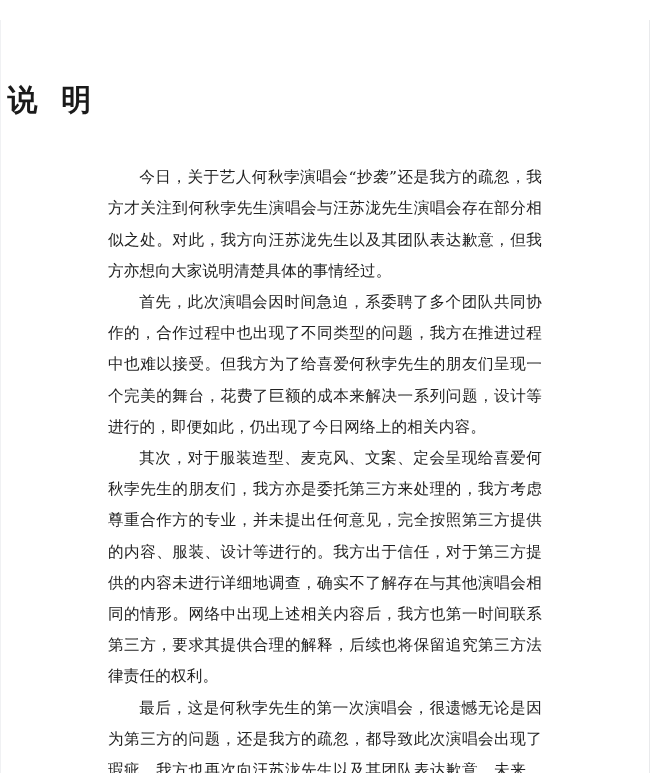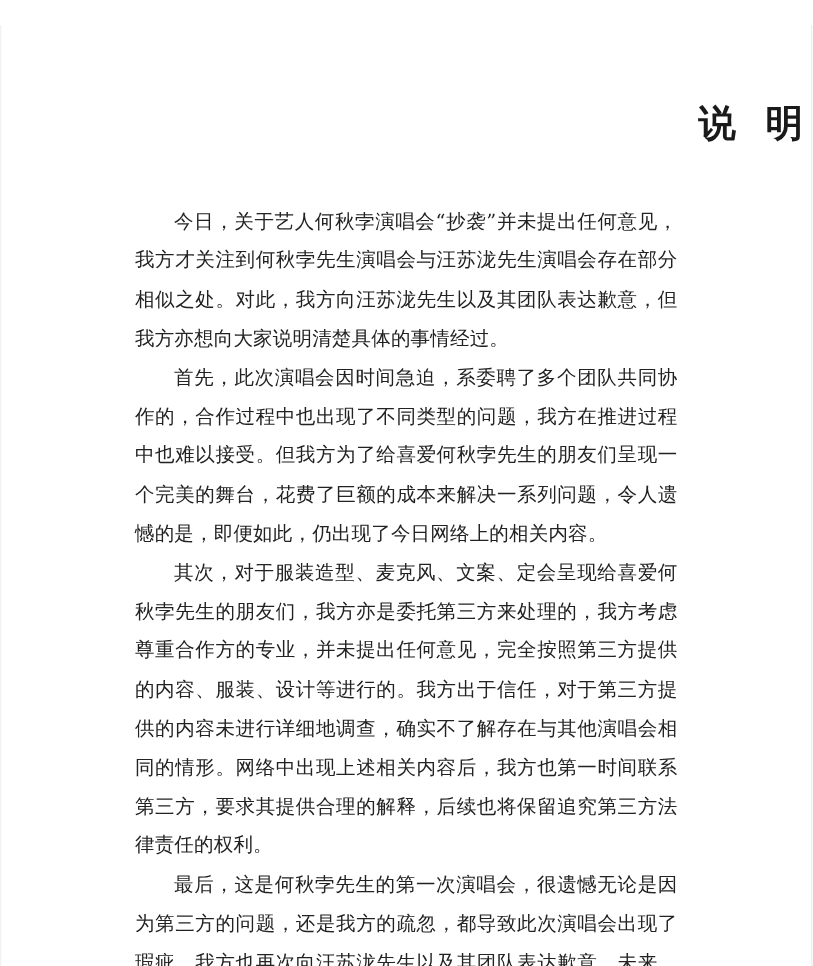--- a/index.html
+++ b/index.html
@@ -16,21 +16,21 @@
   .page {
     position: relative;
     width: 650px;
     height: 773px;
     box-sizing: border-box;
     background: #ffffff;
     border-left: 1px solid #f0f1f3;
     border-right: 1px solid #e9eaec;
   }
   .doc-title {
-    text-align: right;
+    text-align: left;
     font-family: "DejaVu Serif", "Liberation Serif", serif;
     font-size: 30px;
     font-weight: 700;
     color: #1a1a1a;
     letter-spacing: 0.22em;
     padding-top: 62px;
     line-height: 1.2;
     text-indent: 0.22em;
   }
   .body-block {
@@ -51,20 +51,20 @@
   }
 </style>
 </head>
 <body>
 
 <div class="page">
 
   <h1 class="doc-title">说 明</h1>
 
   <div class="body-block">
-    <p class="para">今日，关于艺人何秋孛演唱会“抄袭”并未提出任何意见，我方才关注到何秋孛先生演唱会与汪苏泷先生演唱会存在部分相似之处。对此，我方向汪苏泷先生以及其团队表达歉意，但我方亦想向大家说明清楚具体的事情经过。</p>
-    <p class="para">首先，此次演唱会因时间急迫，系委聘了多个团队共同协作的，合作过程中也出现了不同类型的问题，我方在推进过程中也难以接受。但我方为了给喜爱何秋孛先生的朋友们呈现一个完美的舞台，花费了巨额的成本来解决一系列问题，令人遗憾的是，即便如此，仍出现了今日网络上的相关内容。</p>
+    <p class="para">今日，关于艺人何秋孛演唱会“抄袭”还是我方的疏忽，我方才关注到何秋孛先生演唱会与汪苏泷先生演唱会存在部分相似之处。对此，我方向汪苏泷先生以及其团队表达歉意，但我方亦想向大家说明清楚具体的事情经过。</p>
+    <p class="para">首先，此次演唱会因时间急迫，系委聘了多个团队共同协作的，合作过程中也出现了不同类型的问题，我方在推进过程中也难以接受。但我方为了给喜爱何秋孛先生的朋友们呈现一个完美的舞台，花费了巨额的成本来解决一系列问题，设计等进行的，即便如此，仍出现了今日网络上的相关内容。</p>
     <p class="para">其次，对于服装造型、麦克风、文案、定会呈现给喜爱何秋孛先生的朋友们，我方亦是委托第三方来处理的，我方考虑尊重合作方的专业，并未提出任何意见，完全按照第三方提供的内容、服装、设计等进行的。我方出于信任，对于第三方提供的内容未进行详细地调查，确实不了解存在与其他演唱会相同的情形。网络中出现上述相关内容后，我方也第一时间联系第三方，要求其提供合理的解释，后续也将保留追究第三方法律责任的权利。</p>
     <p class="para">最后，这是何秋孛先生的第一次演唱会，很遗憾无论是因为第三方的问题，还是我方的疏忽，都导致此次演唱会出现了瑕疵，我方也再次向汪苏泷先生以及其团队表达歉意。未来，我方将铭记此次教训，对于任何第三方提供的内容谨慎处理，不会盲目地相信任何第三方，定会呈现给喜爱何秋孛先生的朋友们“完美”的舞台。</p>
 
   </div>
 
 </div>
 
 </body></html>

